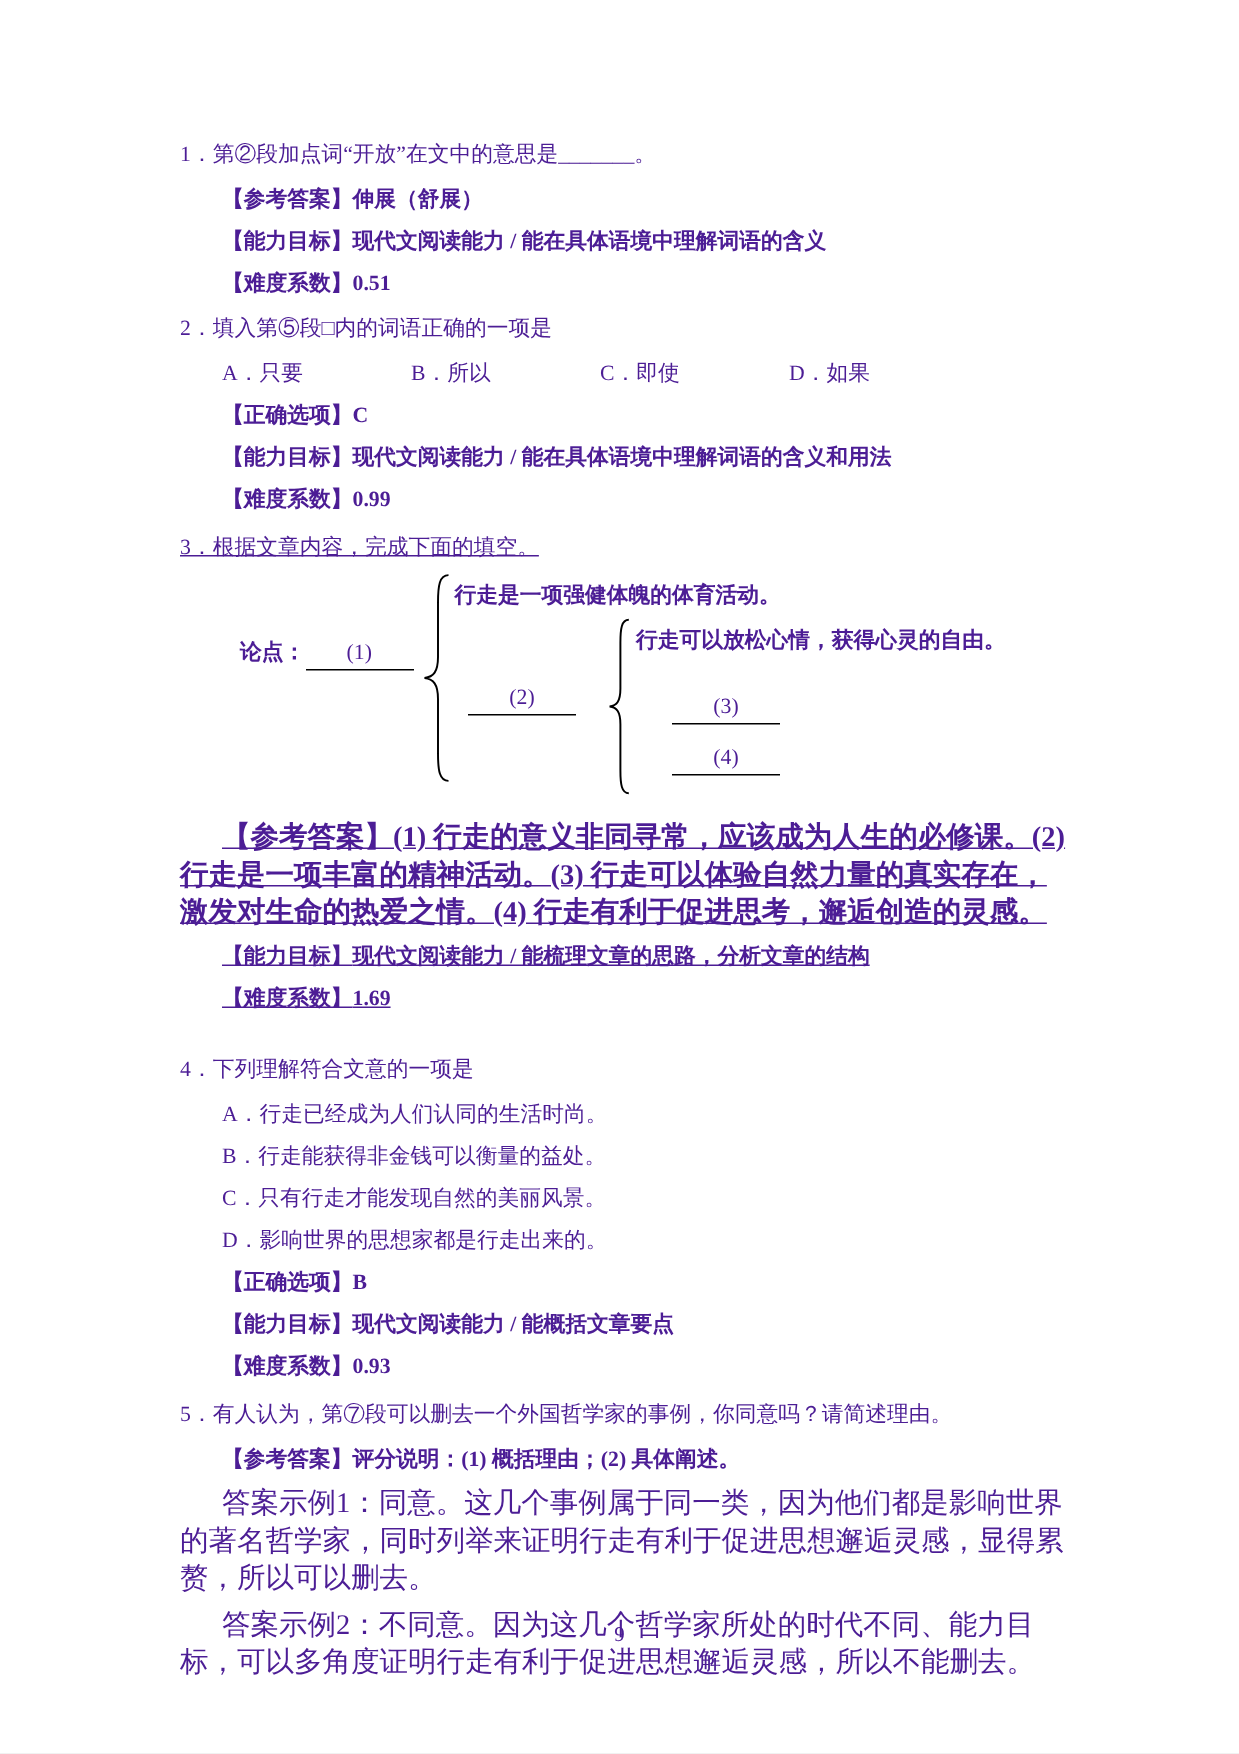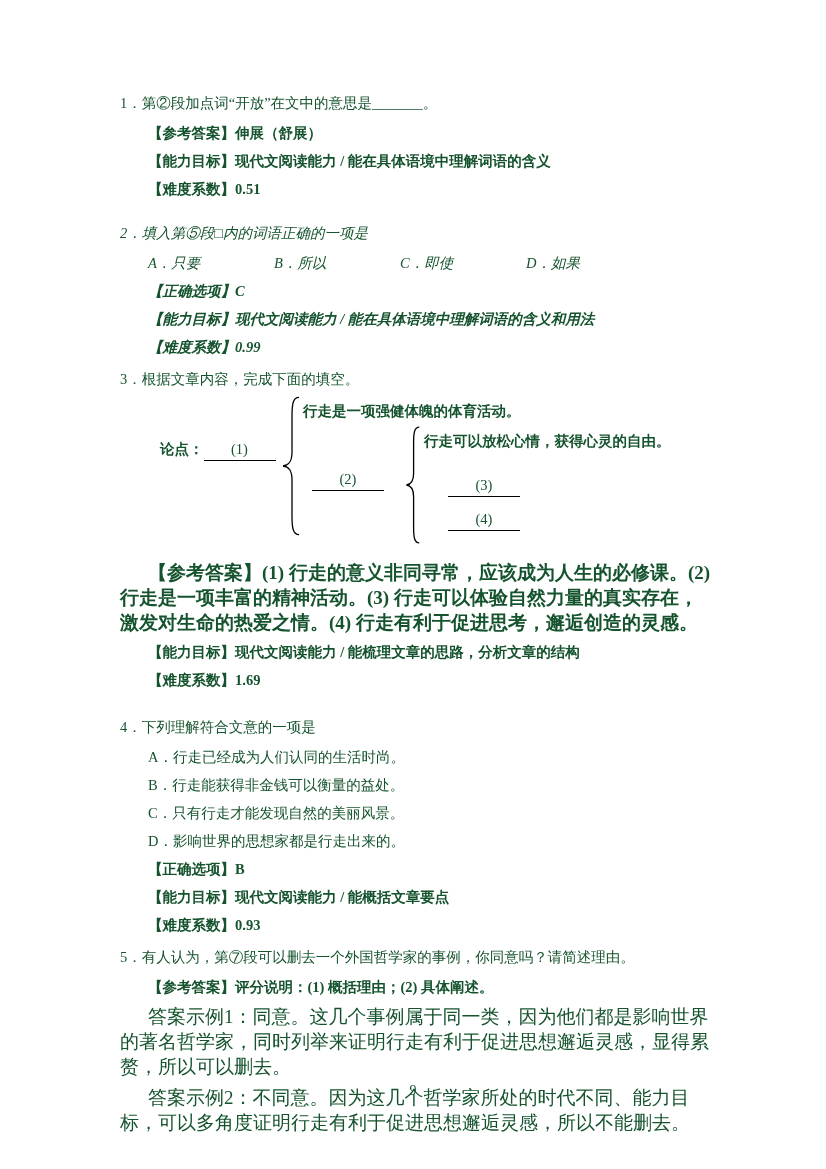--- a/index.html
+++ b/index.html
@@ -4,21 +4,21 @@
 <style>
   * { margin: 0; padding: 0; box-sizing: border-box; }
   html, body { background: #e8e8e8; }
   .page {
     width: 826px;
     height: 1169px;
     margin: 0 auto;
     background: #ffffff;
     position: relative;
     font-family: "Liberation Serif", "DejaVu Serif", serif;
-    color: #14532d;
+    color: #4c1d95;
     overflow: hidden;
   }
   .content {
     position: absolute;
     left: 120px;
     top: 92px;
     width: 594px;
     font-size: 14.5px;
     line-height: 22px;
   }
@@ -71,34 +71,34 @@
 <div class="page">
   <div class="content">
 
     <section>
       <p class="stem">1．第②段加点词“开放”在文中的意思是_______。</p>
       <p class="meta"><span class="lbl">【参考答案】</span><span>伸展（舒展）</span></p>
       <p class="meta"><span class="lbl">【能力目标】</span><span>现代文阅读能力 / 能在具体语境中理解词语的含义</span></p>
       <p class="meta"><span class="lbl">【难度系数】</span><span>0.51</span></p>
     </section>
 
-    <section style="margin-top:22px;font-style:italic;">
+    <section style="margin-top:8px;">
       <p class="stem">2．填入第⑤段□内的词语正确的一项是</p>
       <p class="opt-row">
         <span class="opt">A．只要</span>
         <span class="opt">B．所以</span>
         <span class="opt">C．即使</span>
         <span class="opt">D．如果</span>
       </p>
       <p class="meta"><span class="lbl">【正确选项】</span><span>C</span></p>
       <p class="meta"><span class="lbl">【能力目标】</span><span>现代文阅读能力 / 能在具体语境中理解词语的含义和用法</span></p>
       <p class="meta"><span class="lbl">【难度系数】</span><span>0.99</span></p>
     </section>
 
-    <section style="margin-top:10px;">
+    <section style="margin-top:10px;text-decoration:underline;">
       <p class="stem">3．根据文章内容，完成下面的填空。</p>
 
       <div class="diagram">
         <span class="d-abs" style="left:183px; top:2px;">行走是一项强健体魄的体育活动。</span>
 
         <span class="d-abs" style="left:40px; top:40px;">
           <span>论点：</span><span class="blank">(1)</span>
         </span>
 
         <span class="brace" style="left:160px; top:-2px;">

